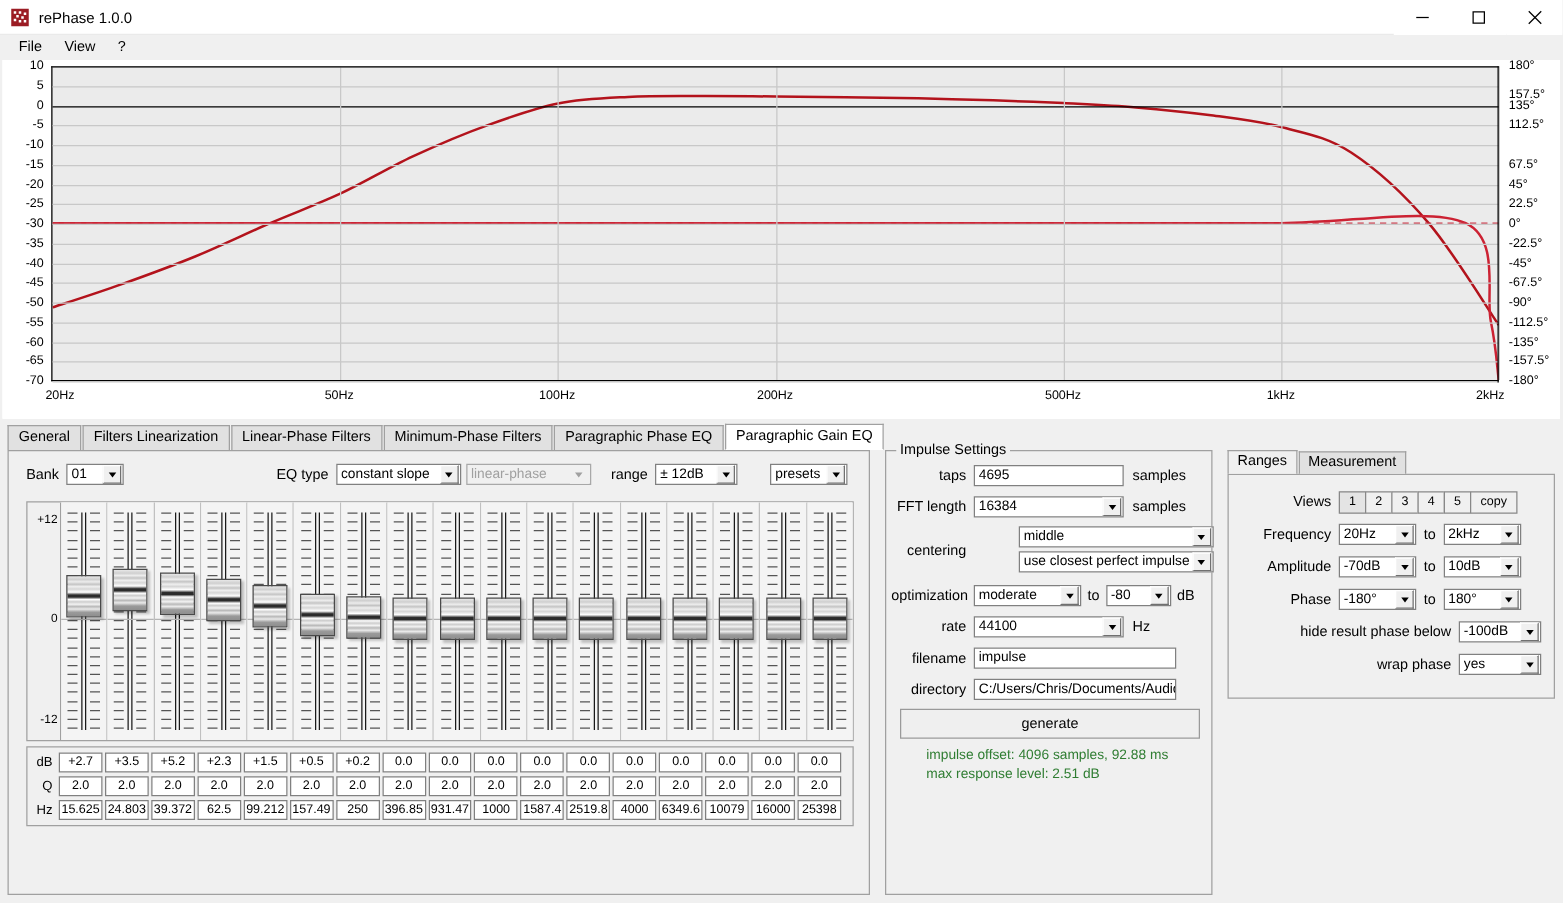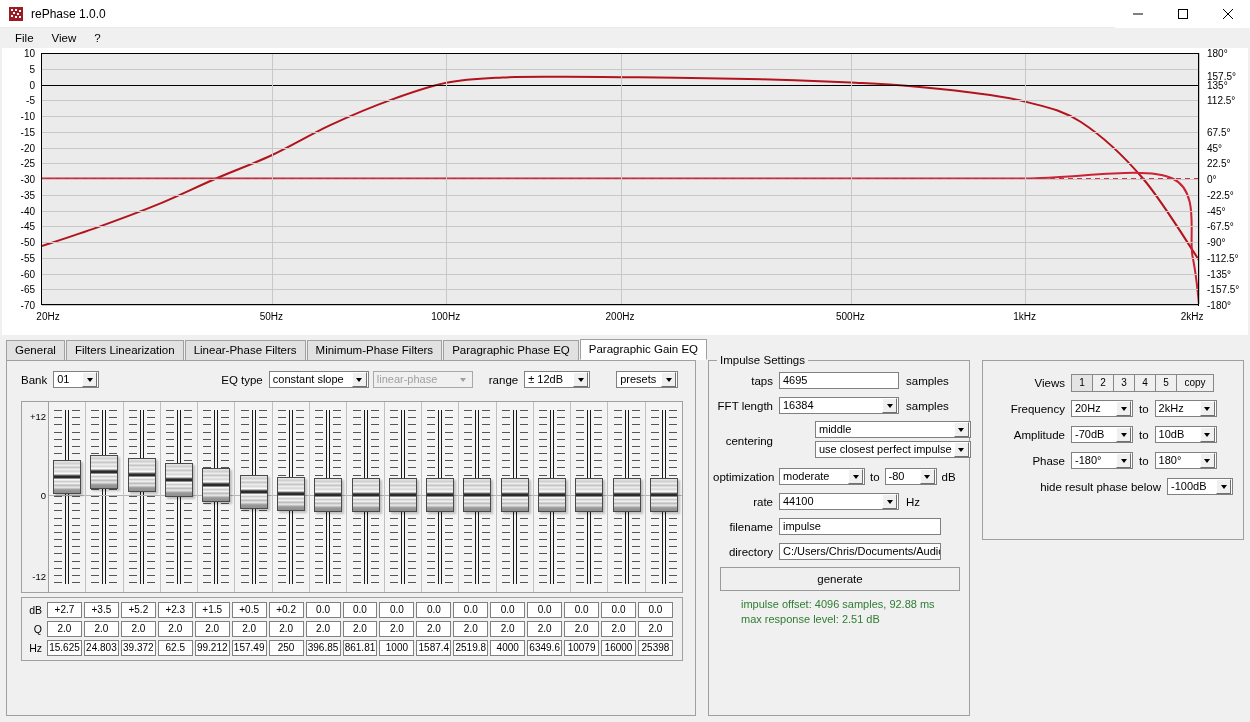--- a/index.html
+++ b/index.html
@@ -1365,21 +1365,21 @@
         <div class="rlab">Hz</div>
         <div class="cells" id="row-hz">
             <div class="cellbox">15.625</div>
             <div class="cellbox">24.803</div>
             <div class="cellbox">39.372</div>
             <div class="cellbox">62.5</div>
             <div class="cellbox">99.212</div>
             <div class="cellbox">157.49</div>
             <div class="cellbox">250</div>
             <div class="cellbox">396.85</div>
-            <div class="cellbox">861.81</div>
+            <div class="cellbox">931.47</div>
             <div class="cellbox">1000</div>
             <div class="cellbox">1587.4</div>
             <div class="cellbox">2519.8</div>
             <div class="cellbox">4000</div>
             <div class="cellbox">6349.6</div>
             <div class="cellbox">10079</div>
             <div class="cellbox">16000</div>
             <div class="cellbox">25398</div>
           </div>
       </div>
@@ -1465,20 +1465,24 @@
       <div class="textfield" style="width:162px">C:/Users/Chris/Documents/Audio</div>
     </div>
 
     <div class="genbtn">generate</div>
 
     <div class="statusline">impulse offset: 4096 samples, 92.88 ms</div>
     <div class="statusline">max response level: 2.51 dB</div>
   </div>
 
   <div class="rightpanel">
+    <div class="rp-tabs" id="rp-tabs">
+        <div class="rp-tab active">Ranges</div>
+        <div class="rp-tab">Measurement</div>
+      </div>
     <div class="rp-body">
 
       <div class="rrow">
         <div class="rlabel">Views</div>
         <div class="viewbtns" id="viewbtns">
             <div class="vbtn active">1</div>
             <div class="vbtn">2</div>
             <div class="vbtn">3</div>
             <div class="vbtn">4</div>
             <div class="vbtn">5</div>
@@ -1540,16 +1544,25 @@
       <div class="rrow">
         <div class="rlabel" style="width:180px">hide result phase below</div>
         <div class="combo" style="width:66px">
           <span class="val">-100dB</span>
           <span class="arrowbox">
               <i class="caret"></i>
             </span>
         </div>
       </div>
 
+      <div class="rrow">
+        <div class="rlabel" style="width:180px">wrap phase</div>
+        <div class="combo" style="width:66px">
+          <span class="val">yes</span>
+          <span class="arrowbox">
+              <i class="caret"></i>
+            </span>
+        </div>
+      </div>
 
     </div>
   </div>
 </div>
 
 </body></html>

